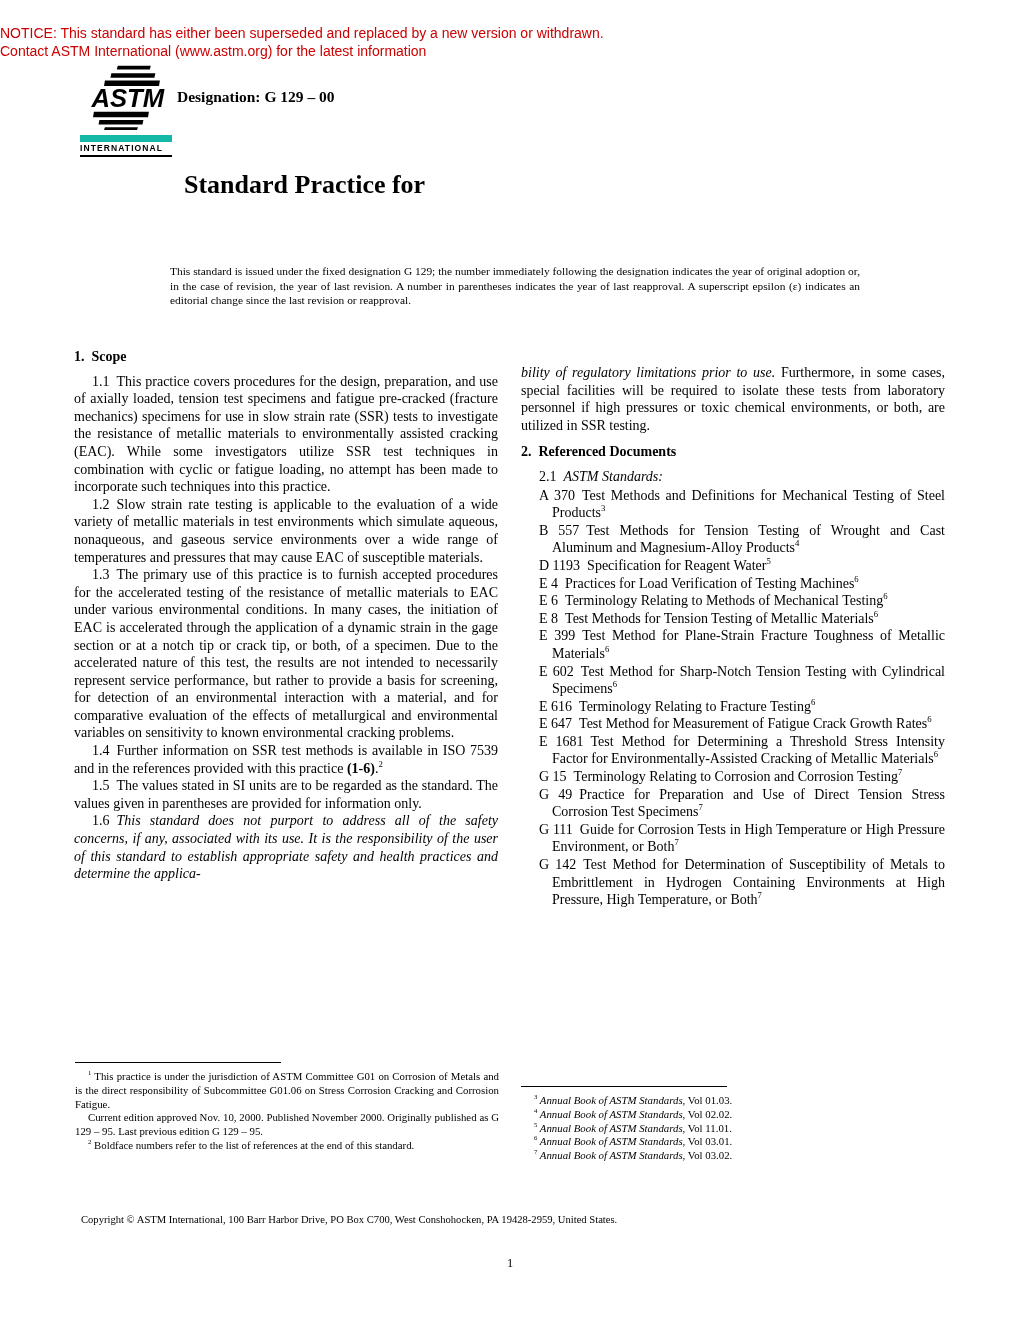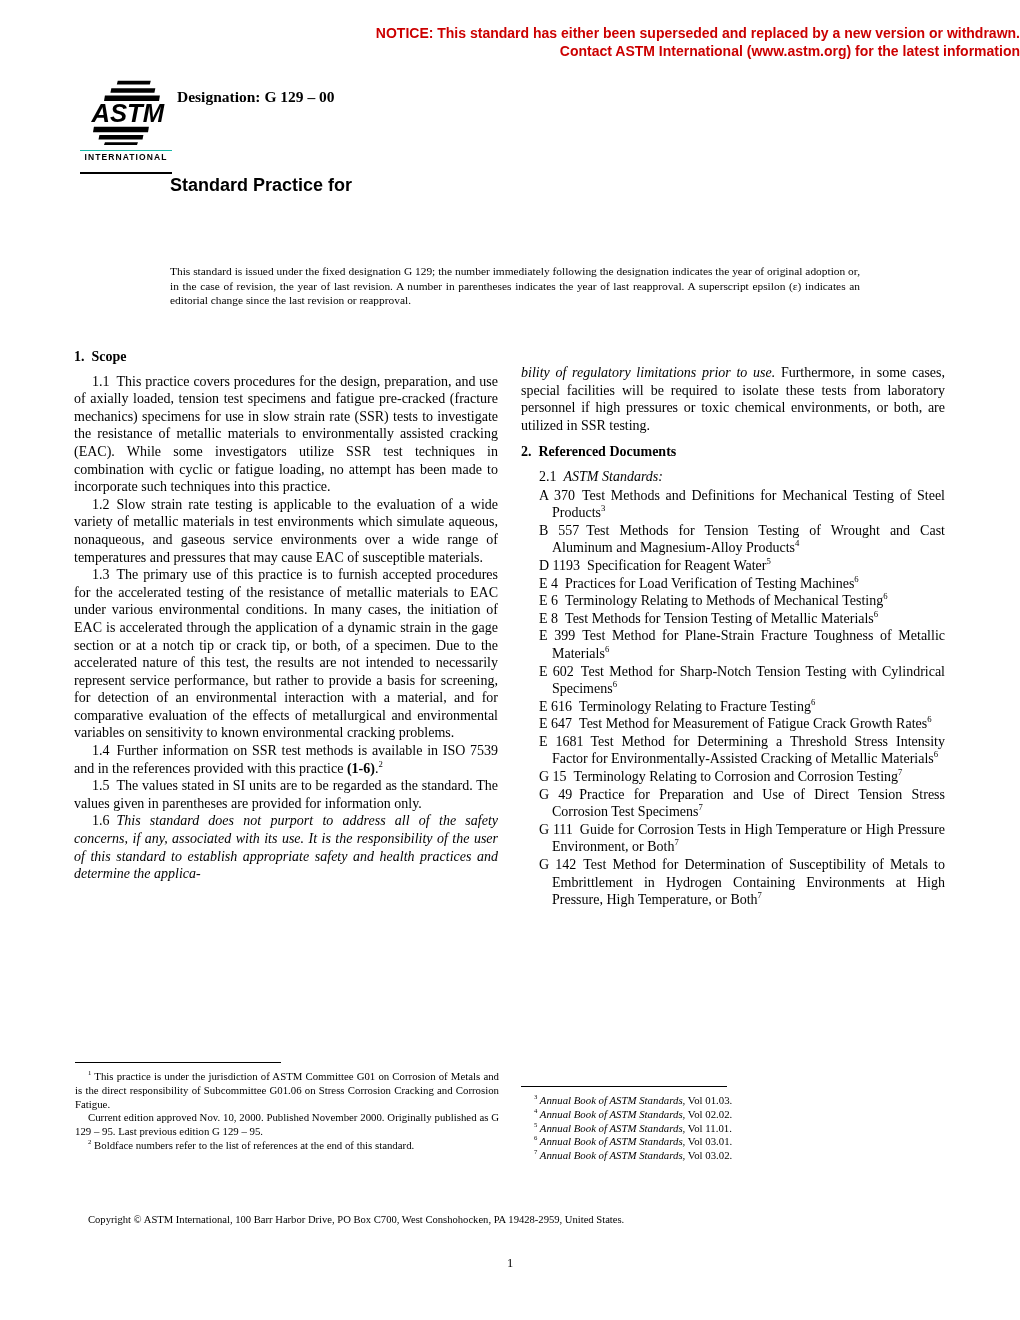--- a/index.html
+++ b/index.html
@@ -4,52 +4,52 @@
 <title>ASTM G 129 – 00</title>
 <style>
   *{box-sizing:border-box}
   html,body{margin:0;padding:0;background:#ffffff}
   .page{position:relative;width:1020px;height:1320px;margin:0 auto;background:#fff;color:#000;
         font-family:"Liberation Serif","DejaVu Serif",serif;overflow:hidden}
   sup{font-size:0.62em;line-height:0;vertical-align:super}
   .run-i{font-style:italic}
   .run-b{font-weight:bold}
 
-  .notice{position:absolute;top:24px;left:0;width:100%;text-align:right;color:#cc0000;
-          font-family:"Liberation Sans",sans-serif;font-weight:700;font-size:14px;line-height:1.32}
+  .notice{position:absolute;top:24px;left:0;width:100%;text-align:left;color:#cc0000;
+          font-family:"Liberation Sans",sans-serif;font-weight:400;font-size:14px;line-height:1.32}
 
-  .astm-logo{position:absolute;left:80px;top:79px;width:92px;text-align:center}
+  .astm-logo{position:absolute;left:80px;top:64px;width:92px;}
   .logo-sub{font-family:"Liberation Sans",sans-serif;font-weight:700;font-size:8.5px;letter-spacing:1.1px;
-            border-top:1px solid #14b8a6;border-bottom:2px solid #000;padding:1px 0 10px;margin-top:1px}
+            border-top:7px solid #14b8a6;border-bottom:2px solid #000;padding:1px 0 2px;margin-top:1px}
 
   .designation{position:absolute;left:177px;top:88px;font-family:Liberation Serif, serif;
                font-weight:700;font-size:15.5px}
 
-  .title-block{position:absolute;left:170px;top:172px;font-family:Liberation Sans, sans-serif;
-               font-weight:700;font-size:18px;line-height:26px}
+  .title-block{position:absolute;left:184px;top:172px;font-family:Liberation Serif, serif;
+               font-weight:700;font-size:26px;line-height:26px}
 
   .issued{position:absolute;left:170px;top:264px;width:690px;font-size:11.4px;line-height:14.6px;text-align:justify}
 
   .col{position:absolute;top:348px;width:424px;font-size:14px;line-height:17.6px;text-align:justify}
   .col-left{left:74px}
   .col-right{left:521px}
   .sec-heading{font-weight:700;margin:0 0 7px}
   .sec-heading.spaced{margin-top:9px}
   .body-para{margin:0;text-indent:18px}
   .cont-para{margin:16px 0 2px}
   .intro-line{margin:0 0 1px;text-indent:18px}
   .ref-item{margin:0;padding-left:31px;text-indent:-13px;text-align:justify}
 
   .footnotes{position:absolute;width:424px;font-size:10.8px;line-height:13.8px;text-align:justify}
   .footnotes-left{left:75px;top:1062px}
   .footnotes-right{left:521px;top:1086px}
   .fn-rule{width:206px;border-top:1px solid #000;margin:0 0 7px}
   .footnote{margin:0;text-indent:13px}
 
-  .copyright{position:absolute;left:88px;top:1214px;width:880px;font-size:10.6px}
+  .copyright{position:absolute;left:81px;top:1214px;width:880px;font-size:10.6px}
   .page-number{position:absolute;left:0;top:1256px;width:100%;text-align:center;font-size:12.5px}
 </style>
 </head>
 <body>
 
 <div class="page">
 
   <div class="notice">
     <div>NOTICE: This standard has either been superseded and replaced by a new version or withdrawn.</div>
     <div>Contact ASTM International (www.astm.org) for the latest information</div>

